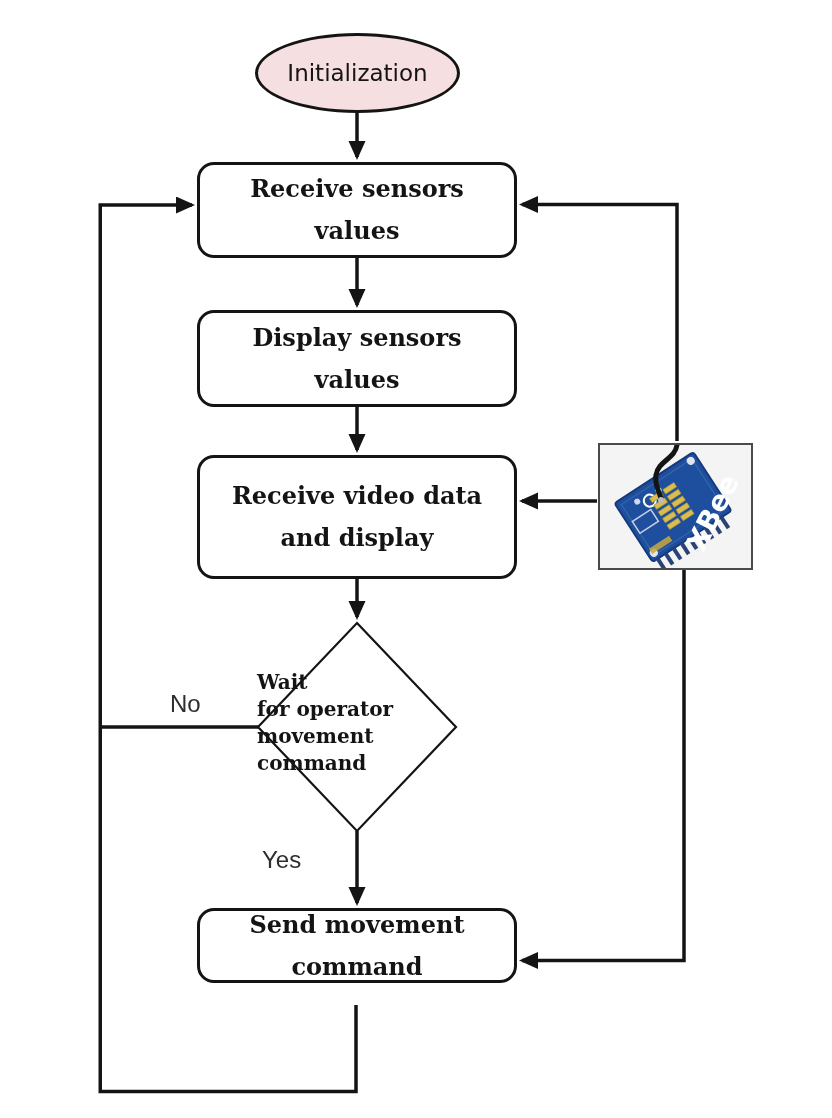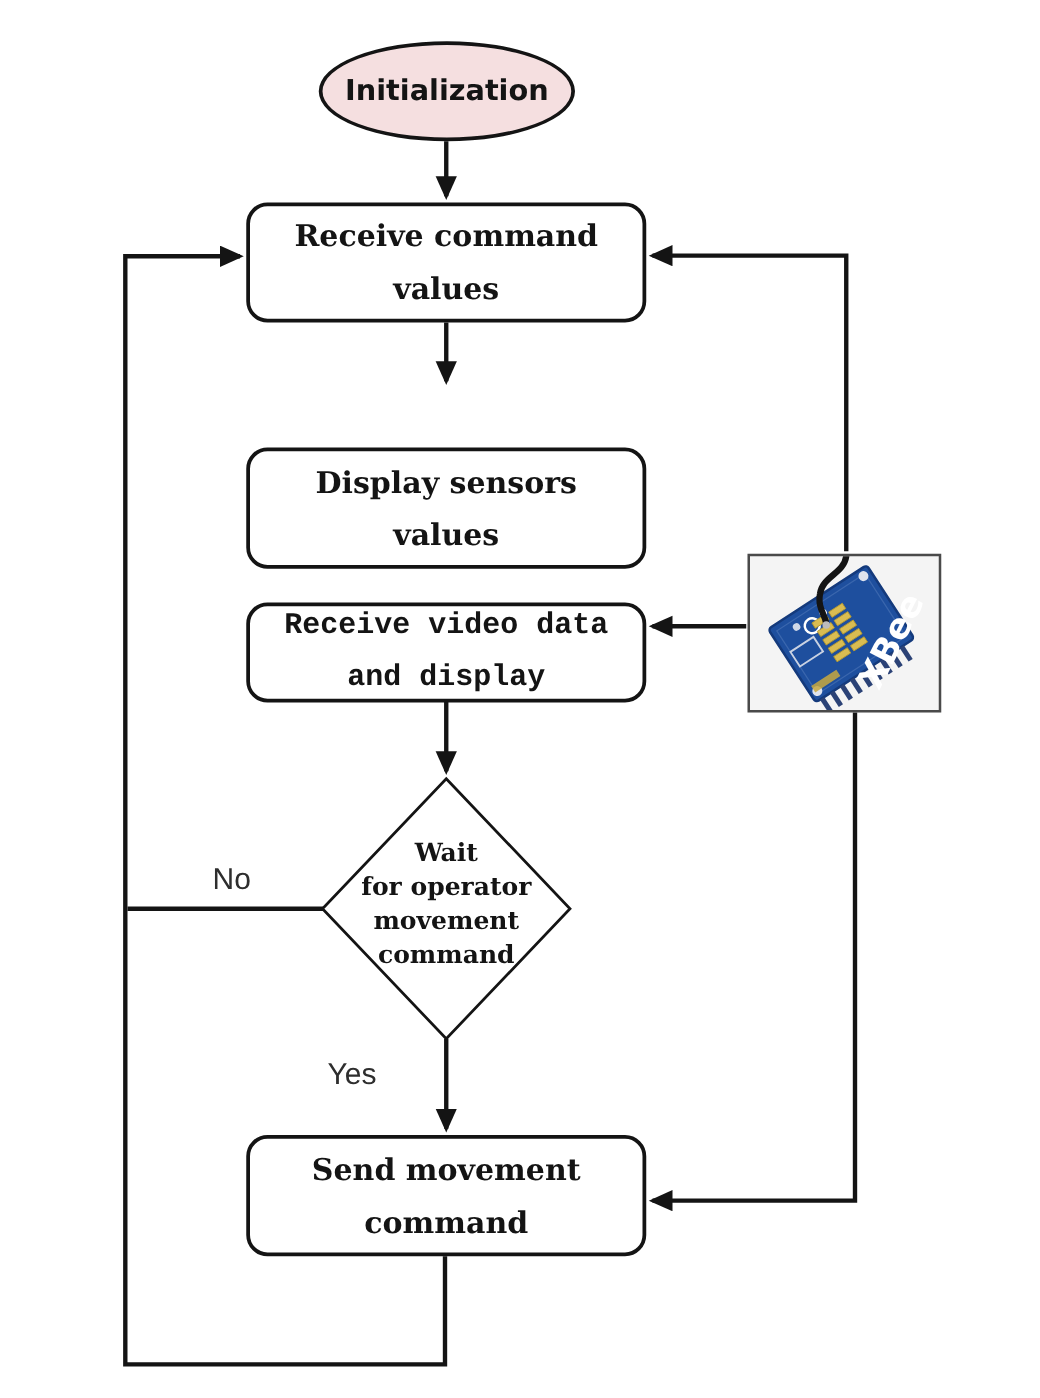--- a/index.html
+++ b/index.html
@@ -12,30 +12,30 @@
   }
   svg.connectors{position:absolute;left:0;top:0;z-index:1;}
   .node{
     position:absolute;z-index:2;box-sizing:border-box;
     display:flex;align-items:center;justify-content:center;
     text-align:center;color:#141414;white-space:pre-line;
   }
   .terminator{
     width:205px;height:80px;left:255px;top:33px;
     background:#f5dfe0;border:3px solid #141414;border-radius:50%;
-    font-family:"DejaVu Sans", sans-serif;font-weight:bold;font-size:23px;
+    font-family:"DejaVu Sans", sans-serif;font-weight:normal;font-size:23px;
   }
   .process{
     width:320px;height:96px;
     background:#ffffff;border:3px solid #141414;border-radius:17px;
     font-weight:bold;font-size:24px;line-height:42px;
   }
   .decision-label{
     position:absolute;z-index:2;left:257px;top:669px;width:200px;
-    text-align:center;font-weight:bold;font-size:20px;line-height:27px;
+    font-weight:bold;font-size:20px;line-height:27px;
     color:#141414;white-space:pre-line;
   }
   .edge-label{
     position:absolute;z-index:2;
     font-family:"Liberation Sans", sans-serif;
     font-size:24px;color:#2e2e2e;
   }
   .xbee{
     position:absolute;z-index:2;left:598px;top:443px;width:155px;height:127px;
     box-sizing:border-box;background:#f4f4f4;border:2px solid #4a4a4a;
@@ -62,35 +62,35 @@
       <path d="M259,727 L102,727"></path>
       <path d="M677,441 L677,204.5 L522,204.5" marker-end="url(#arrow)"></path>
       <path d="M597,501 L522,501" marker-end="url(#arrow)"></path>
       <path d="M684,569 L684,960.5 L522,960.5" marker-end="url(#arrow)"></path>
     </g>
     <polygon points="357,623 456,727 357,831 258,727" fill="#ffffff" stroke="#141414" stroke-width="2.2"></polygon>
   </svg>
 
   <div class="node terminator">Initialization</div>
 
-  <div class="node process" style="left:197px;top:162px;height:96px;">Receive command
+  <div class="node process" style="left:197px;top:162px;height:96px;">Receive sensors
 values</div>
 
-  <div class="node process" style="left:197px;top:310px;height:97px;margin-top:48px;">Display sensors
+  <div class="node process" style="left:197px;top:310px;height:97px;">Display sensors
 values</div>
 
-  <div class="node process" style="left:197px;top:482px;height:80px;font-family:Liberation Mono, monospace;">Receive video data
+  <div class="node process" style="left:197px;top:455px;height:124px;">Receive video data
 and display</div>
 
   <div class="decision-label">Wait
 for operator
 movement
 command</div>
 
-  <div class="node process" style="left:197px;top:908px;height:97px;">Send movement
+  <div class="node process" style="left:197px;top:908px;height:75px;">Send movement
 command</div>
 
   <div class="edge-label" style="left:170px;top:690px;">No</div>
 
   <div class="edge-label" style="left:262px;top:846px;">Yes</div>
 
   <div class="xbee">
     <svg width="151" height="123" viewBox="0 0 151 123">
 
       <g transform="rotate(-33 73 62)">

